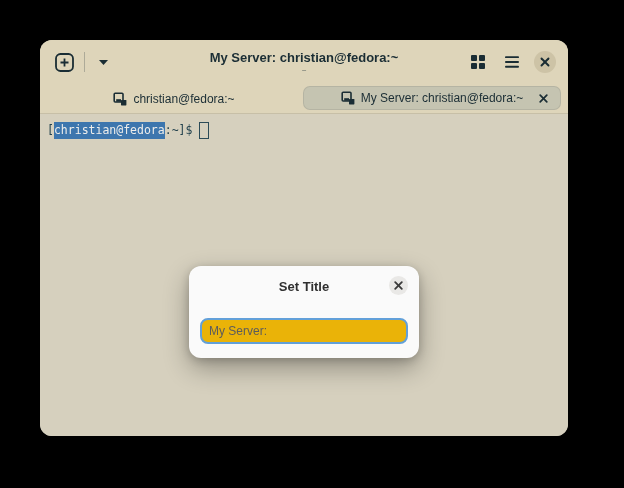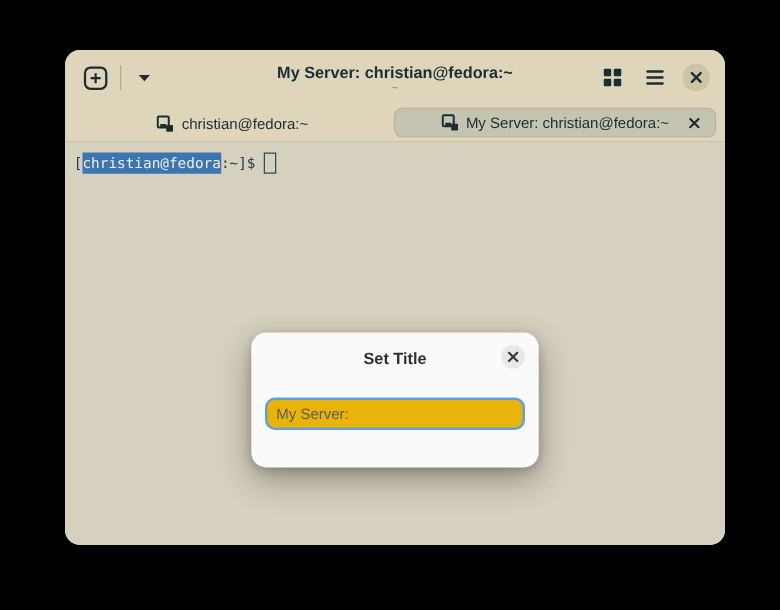--- a/index.html
+++ b/index.html
@@ -1,21 +1,21 @@
 <!DOCTYPE html>
 <html><head>
 <meta charset="utf-8">
 <style>
   html,body{margin:0;padding:0;}
   body{
     width:624px;height:488px;background:#000;overflow:hidden;
     font-family:"Liberation Sans", sans-serif;position:relative;
   }
   .window{
-    position:absolute;left:52px;top:40px;width:528px;height:396px;
+    position:absolute;left:40px;top:40px;width:528px;height:396px;
     border-radius:12px;overflow:hidden;background:#d6d0be;
     display:flex;flex-direction:column;
     box-shadow:0 14px 34px rgba(0,0,0,.55);
   }
   
   .headerbar{
     height:44px;flex:0 0 44px;background:#ded5ba;
     display:flex;align-items:center;padding:0 12px;position:relative;
   }
   .hb-left{display:flex;align-items:center;gap:4px;}
@@ -76,21 +76,21 @@
     color:#22414d;line-height:17px;display:flex;align-items:center;
     white-space:pre;
   }
   .sel{background:#3d76ae;color:#ededeb;text-align:center;}
   .term-cursor{
     display:inline-block;width:8px;height:15px;margin-left:7px;
     border:1.5px solid #2c4b57;background:transparent;
   }
   
   .dialog{
-    position:absolute;left:149px;top:152px;width:230px;height:108px;
+    position:absolute;left:149px;top:152px;width:230px;height:92px;
     background:#fafafa;border-radius:12px;z-index:5;
     box-shadow:0 10px 26px rgba(0,0,0,.32), 0 2px 8px rgba(0,0,0,.18);
   }
   .dialog-header{
     position:relative;height:40px;display:flex;align-items:center;
     justify-content:center;
   }
   .dialog-title{font-size:13px;font-weight:bold;color:#303030;}
   .dialog-close-btn{
     position:absolute;right:11px;top:10px;width:19px;height:19px;

